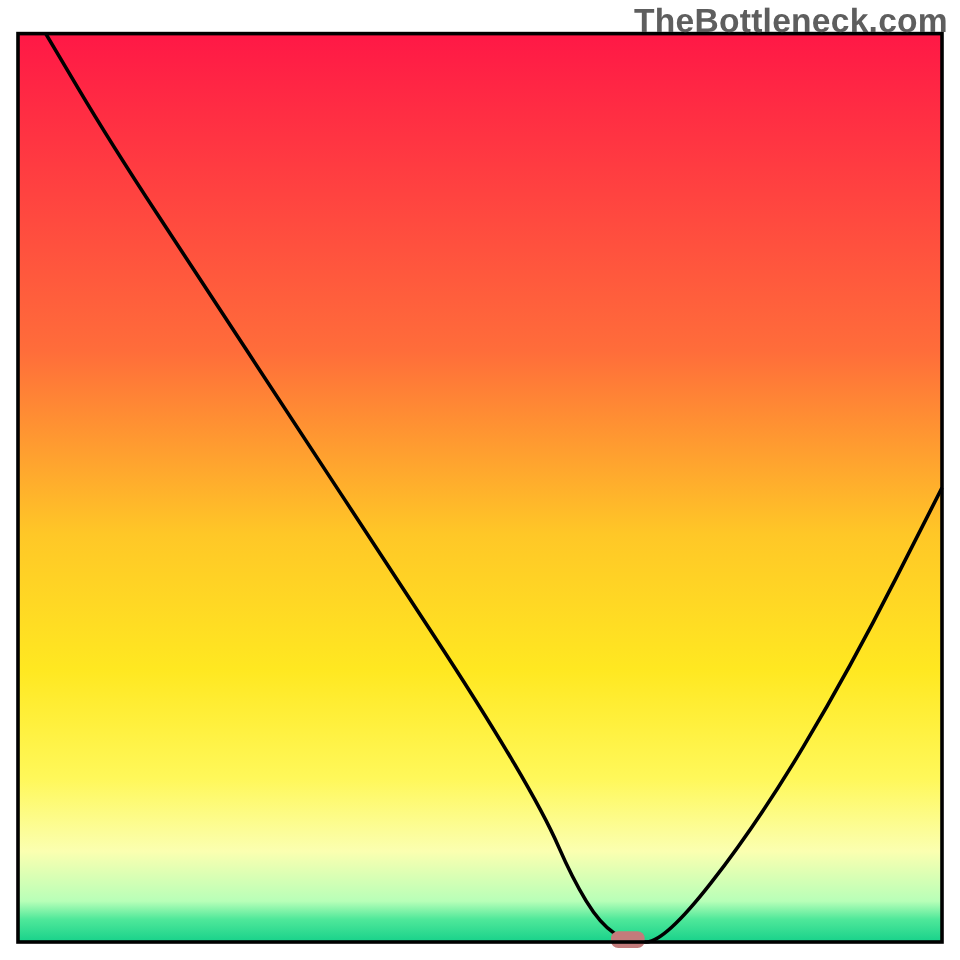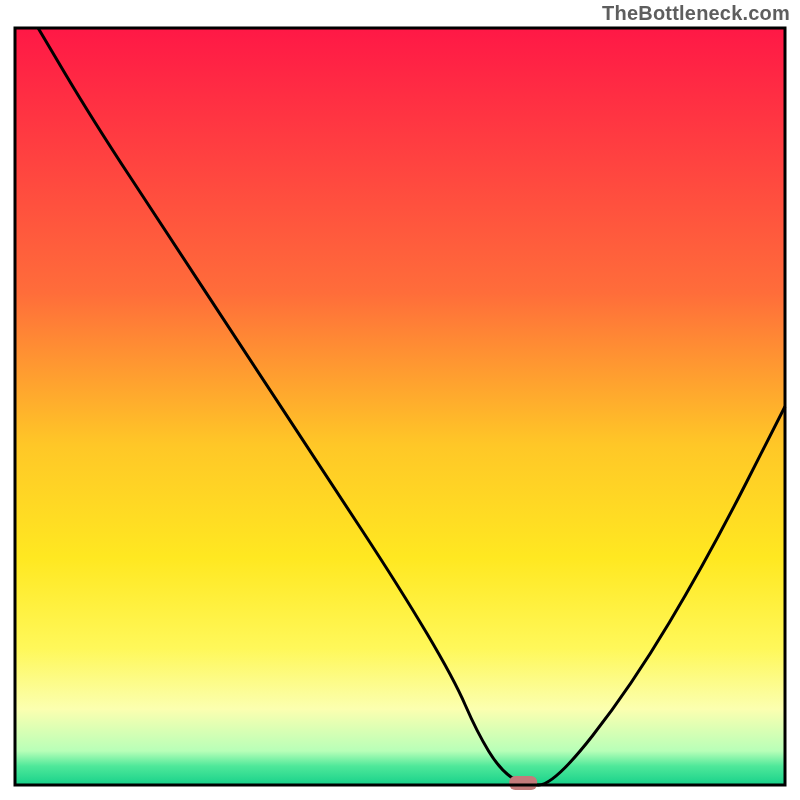--- a/index.html
+++ b/index.html
@@ -12,21 +12,21 @@
   }
   .container {
     position: relative;
     width: 800px;
     height: 800px;
   }
   .watermark {
     position: absolute;
     top: 2px;
     right: 10px;
-    font-size: 20px;
+    font-size: 28px;
     font-weight: 600;
     color: #5e5e5e;
     letter-spacing: 0.2px;
   }
   svg {
     display: block;
   }
 </style>
 </head>
 <body>

